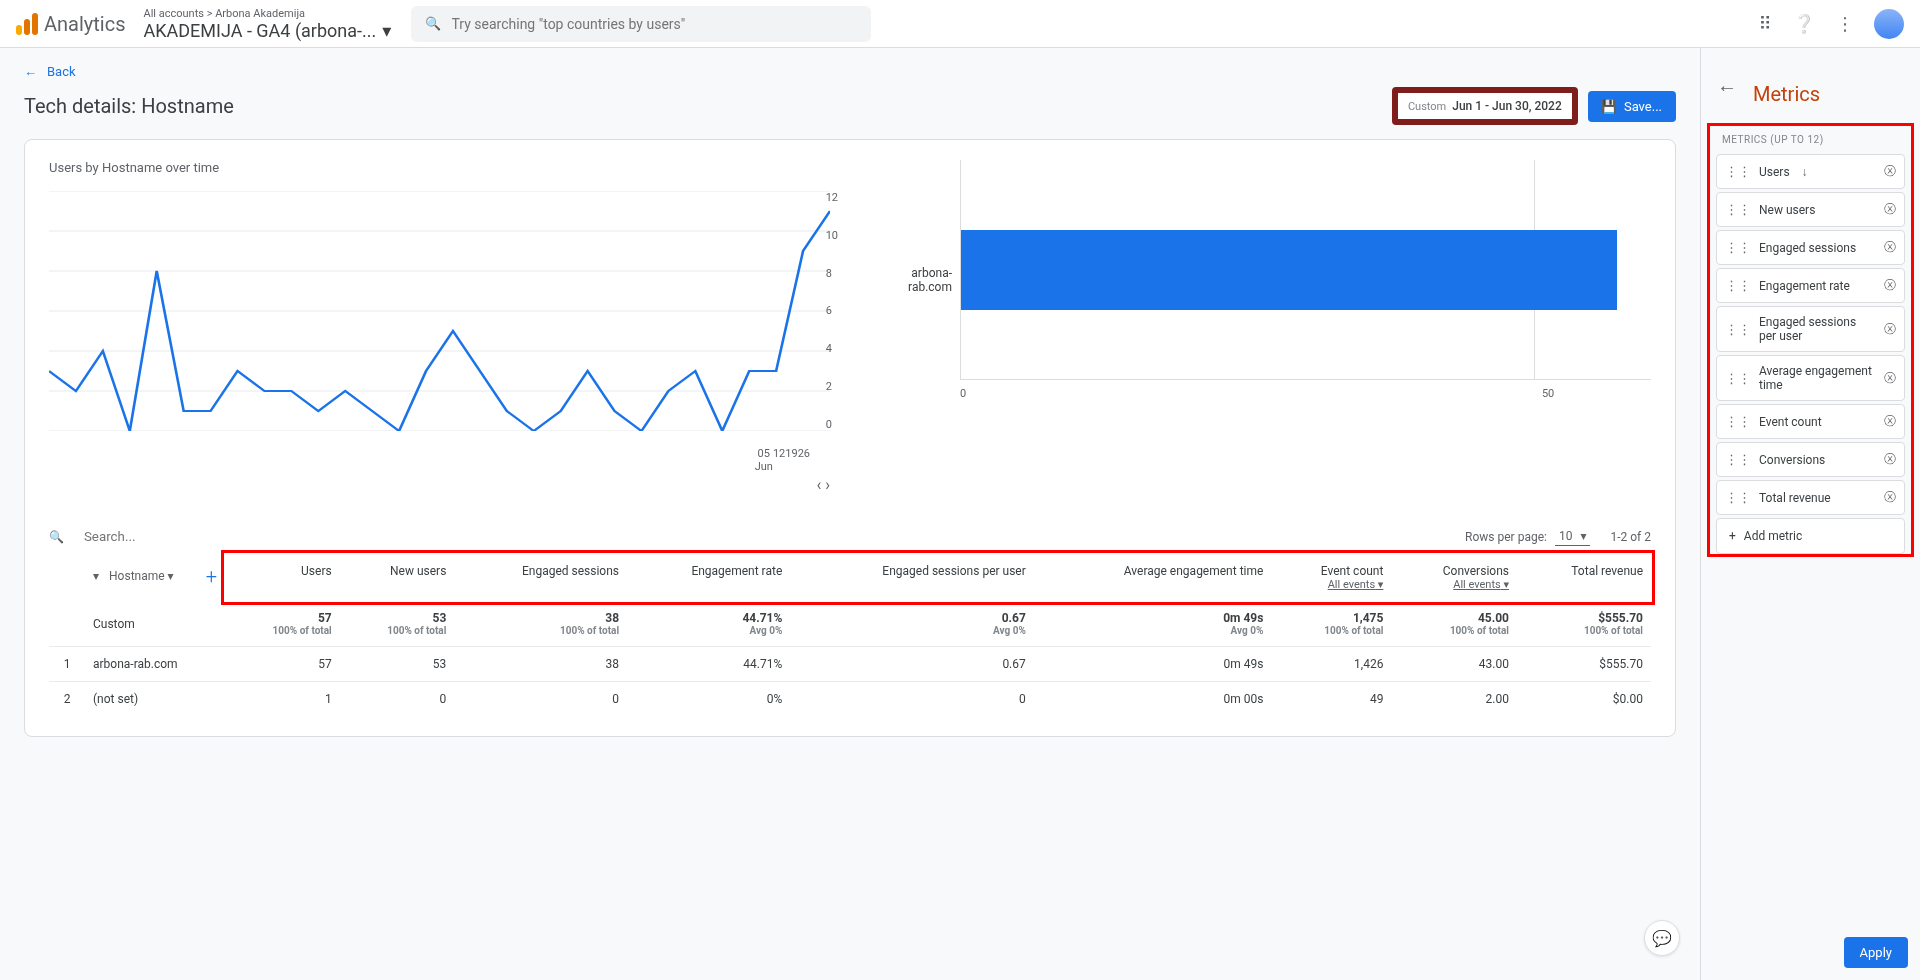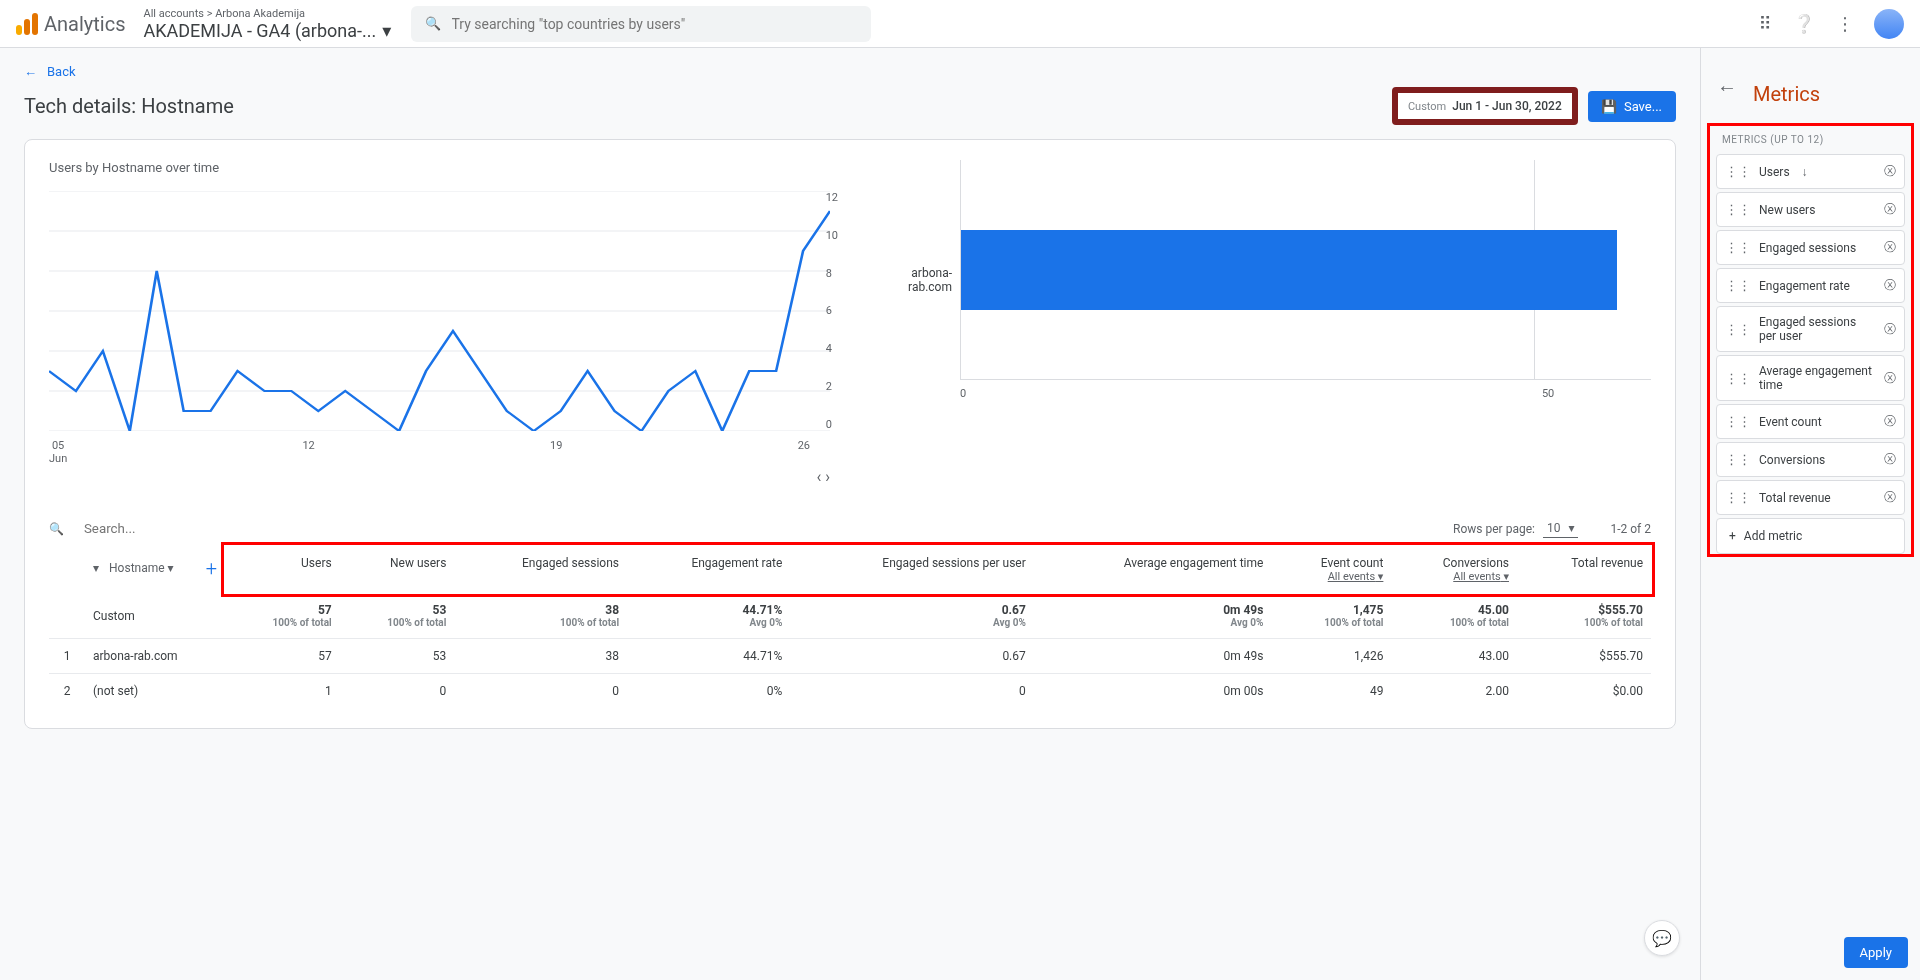--- a/index.html
+++ b/index.html
@@ -37,21 +37,21 @@
 .save-btn { background: #1a73e8; color: #fff; border: none; border-radius: 4px; padding: 8px 14px; font-size: 13px; display: flex; align-items: center; gap: 6px; cursor: pointer; }
 
 
 .card { background: #fff; border: 1px solid #dadce0; border-radius: 8px; padding: 20px 24px; }
 .charts-row { display: flex; gap: 40px; }
 .chart-box { flex: 1; }
 .chart-title { font-size: 13px; color: #5f6368; margin-bottom: 16px; }
 .line-chart-area { position: relative; height: 240px; }
 .line-chart-area svg { width: 100%; height: 100%; }
 .y-labels { position: absolute; right: -8px; top: 0; height: 100%; display: flex; flex-direction: column; justify-content: space-between; font-size: 11px; color: #5f6368; text-align: left; }
-.x-labels { display: flex; justify-content: space-between; font-size: 11px; color: #5f6368; margin-top: 8px; padding: 0 20px 0 0; }
+.x-labels { display: flex; justify-content: flex-end; font-size: 11px; color: #5f6368; margin-top: 16px; padding: 0 20px 0 0; }
 .x-labels .tick { text-align: center; }
 .chart-nav { display: flex; justify-content: flex-end; gap: 4px; font-size: 16px; color: #5f6368; margin-top: 2px; }
 
 .bar-chart-area { height: 240px; display: flex; align-items: center; }
 .bar-ylabel { font-size: 12px; color: #3c4043; width: 90px; text-align: right; padding-right: 8px; }
 .bar-plot { flex: 1; position: relative; height: 100%; }
 .bar-plot .axis-v { position: absolute; width: 1px; background: #dadce0; top: 0; bottom: 20px; }
 .bar-plot .axis-h { position: absolute; height: 1px; background: #dadce0; left: 0; right: 0; bottom: 20px; }
 .bar-plot .bar { position: absolute; left: 1px; top: 70px; height: 80px; background: #1a73e8; }
 .bar-plot .xlabels { position: absolute; bottom: 0; left: 0; right: 0; display: flex; justify-content: space-between; font-size: 11px; color: #5f6368; }
@@ -203,21 +203,21 @@
 
       <div class="table-controls">
         <span>🔍</span>
         <input placeholder="Search..." style="">
         <div class="tc-right">
           <span>Rows per page:</span>
           <span class="rpp-select">
             <span>10</span>
             <span>▾</span>
           </span>
-          <span style="margin-left:24px;">1-2 of 2</span>
+          <span style="margin-left:12px;">1-2 of 2</span>
         </div>
       </div>
 
       <div style="position:relative;">
         <table class="data-table">
           <thead>
             <tr>
               <th></th>
               <th>
                 <div class="dim-cell">

